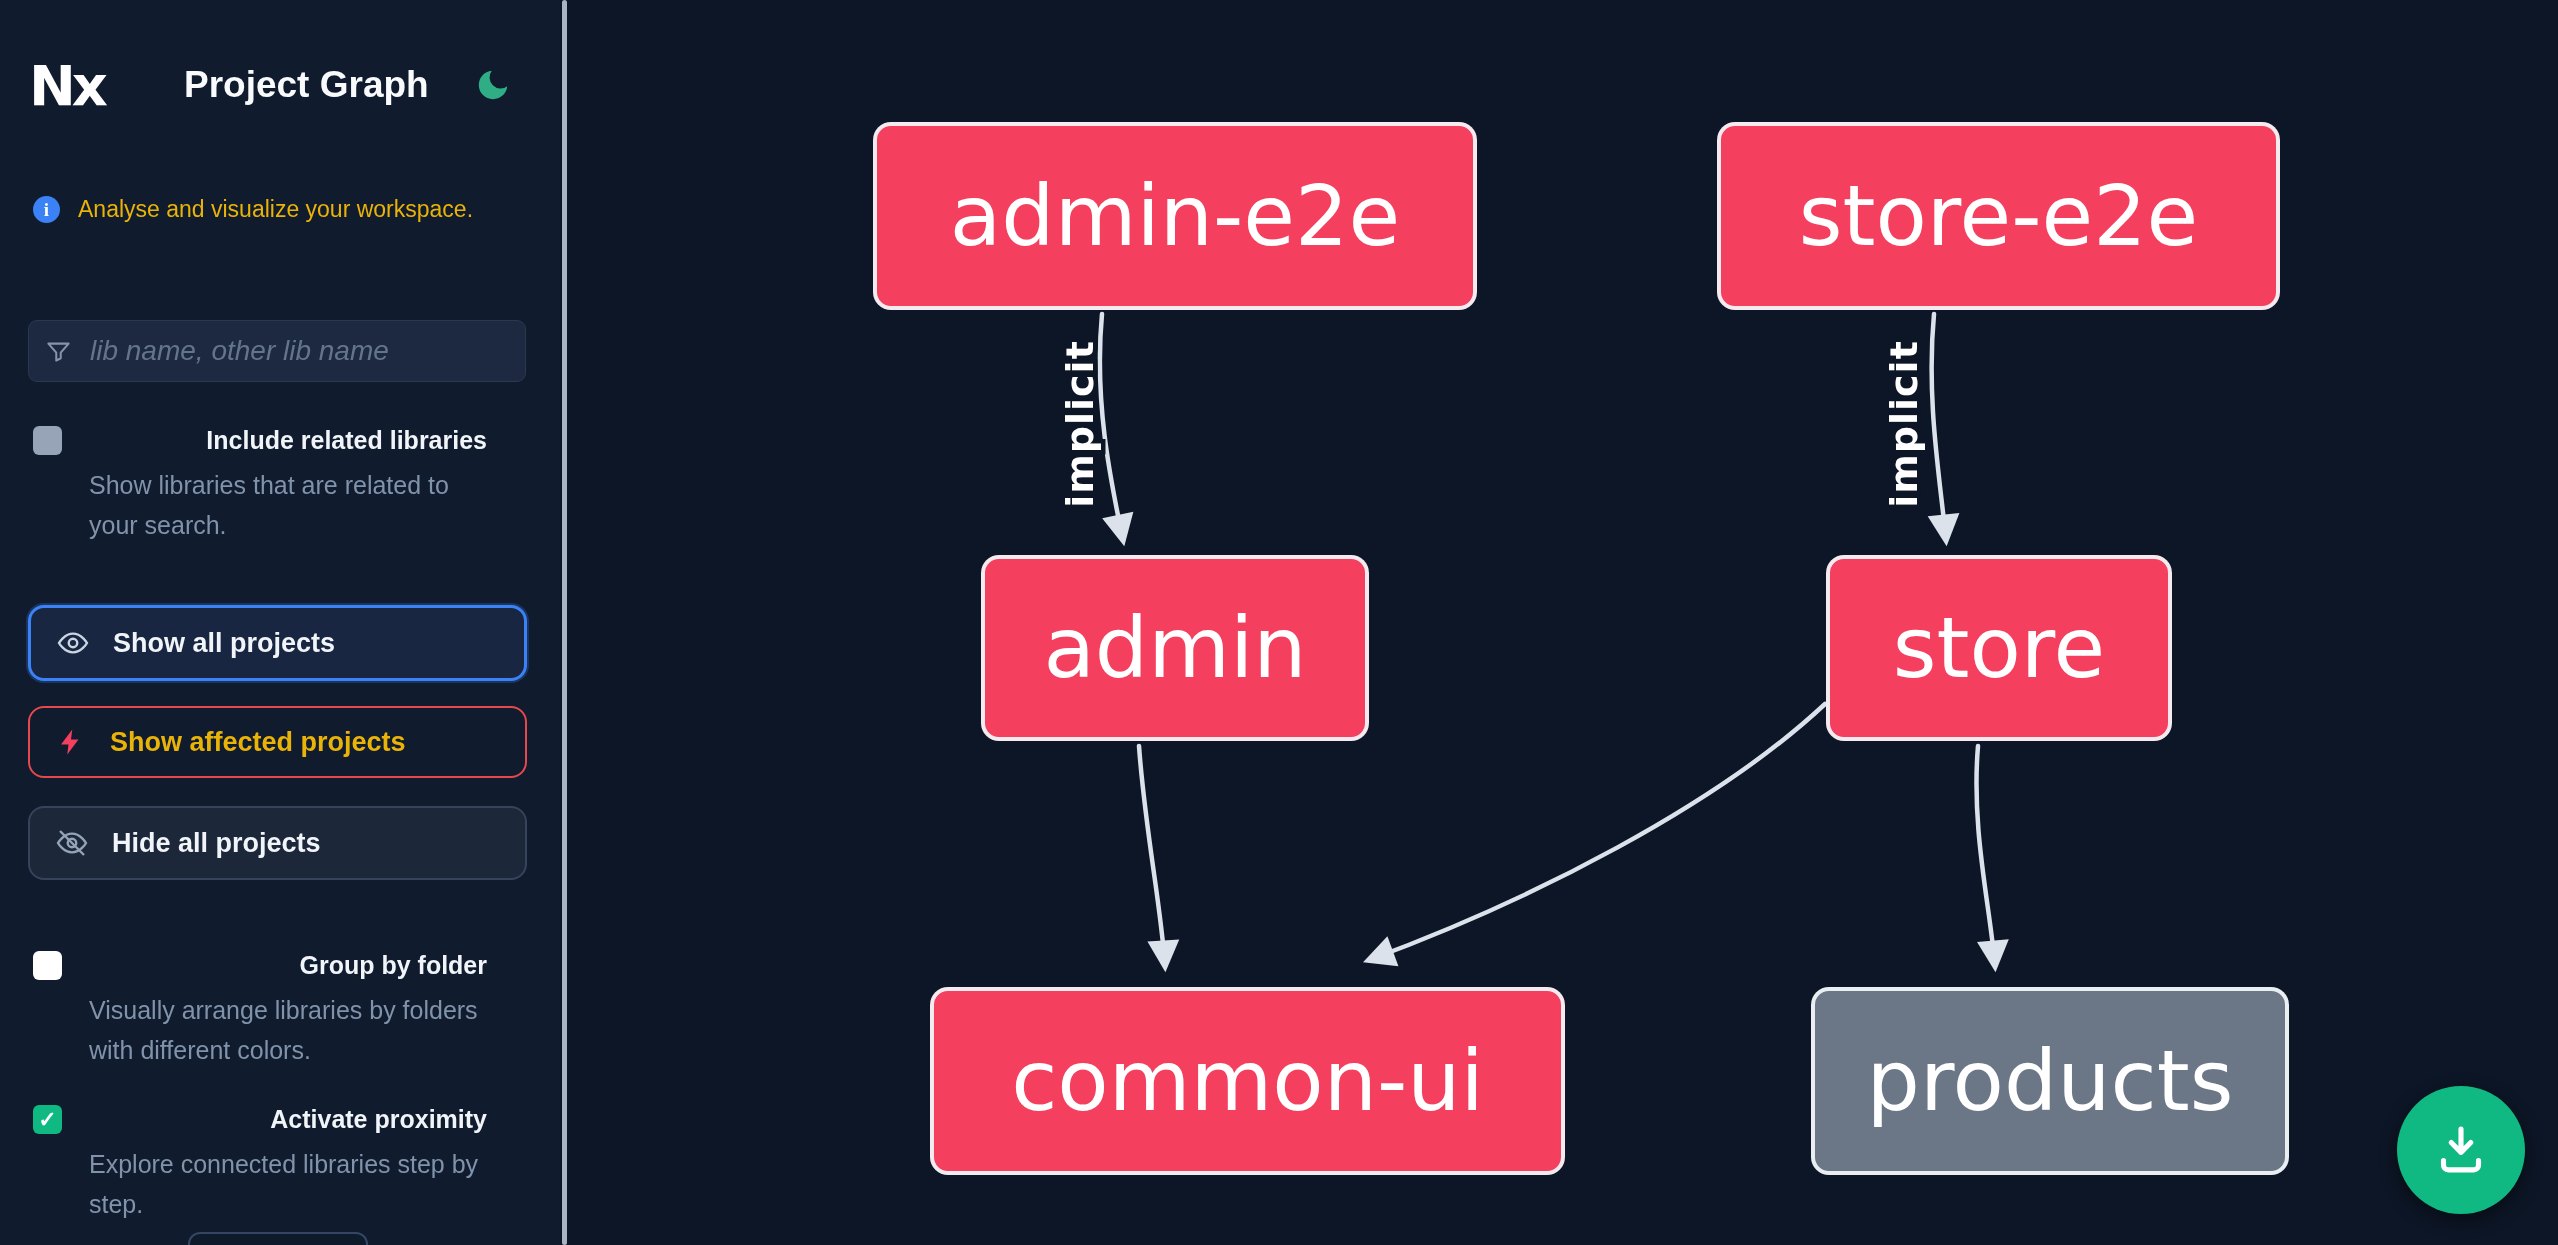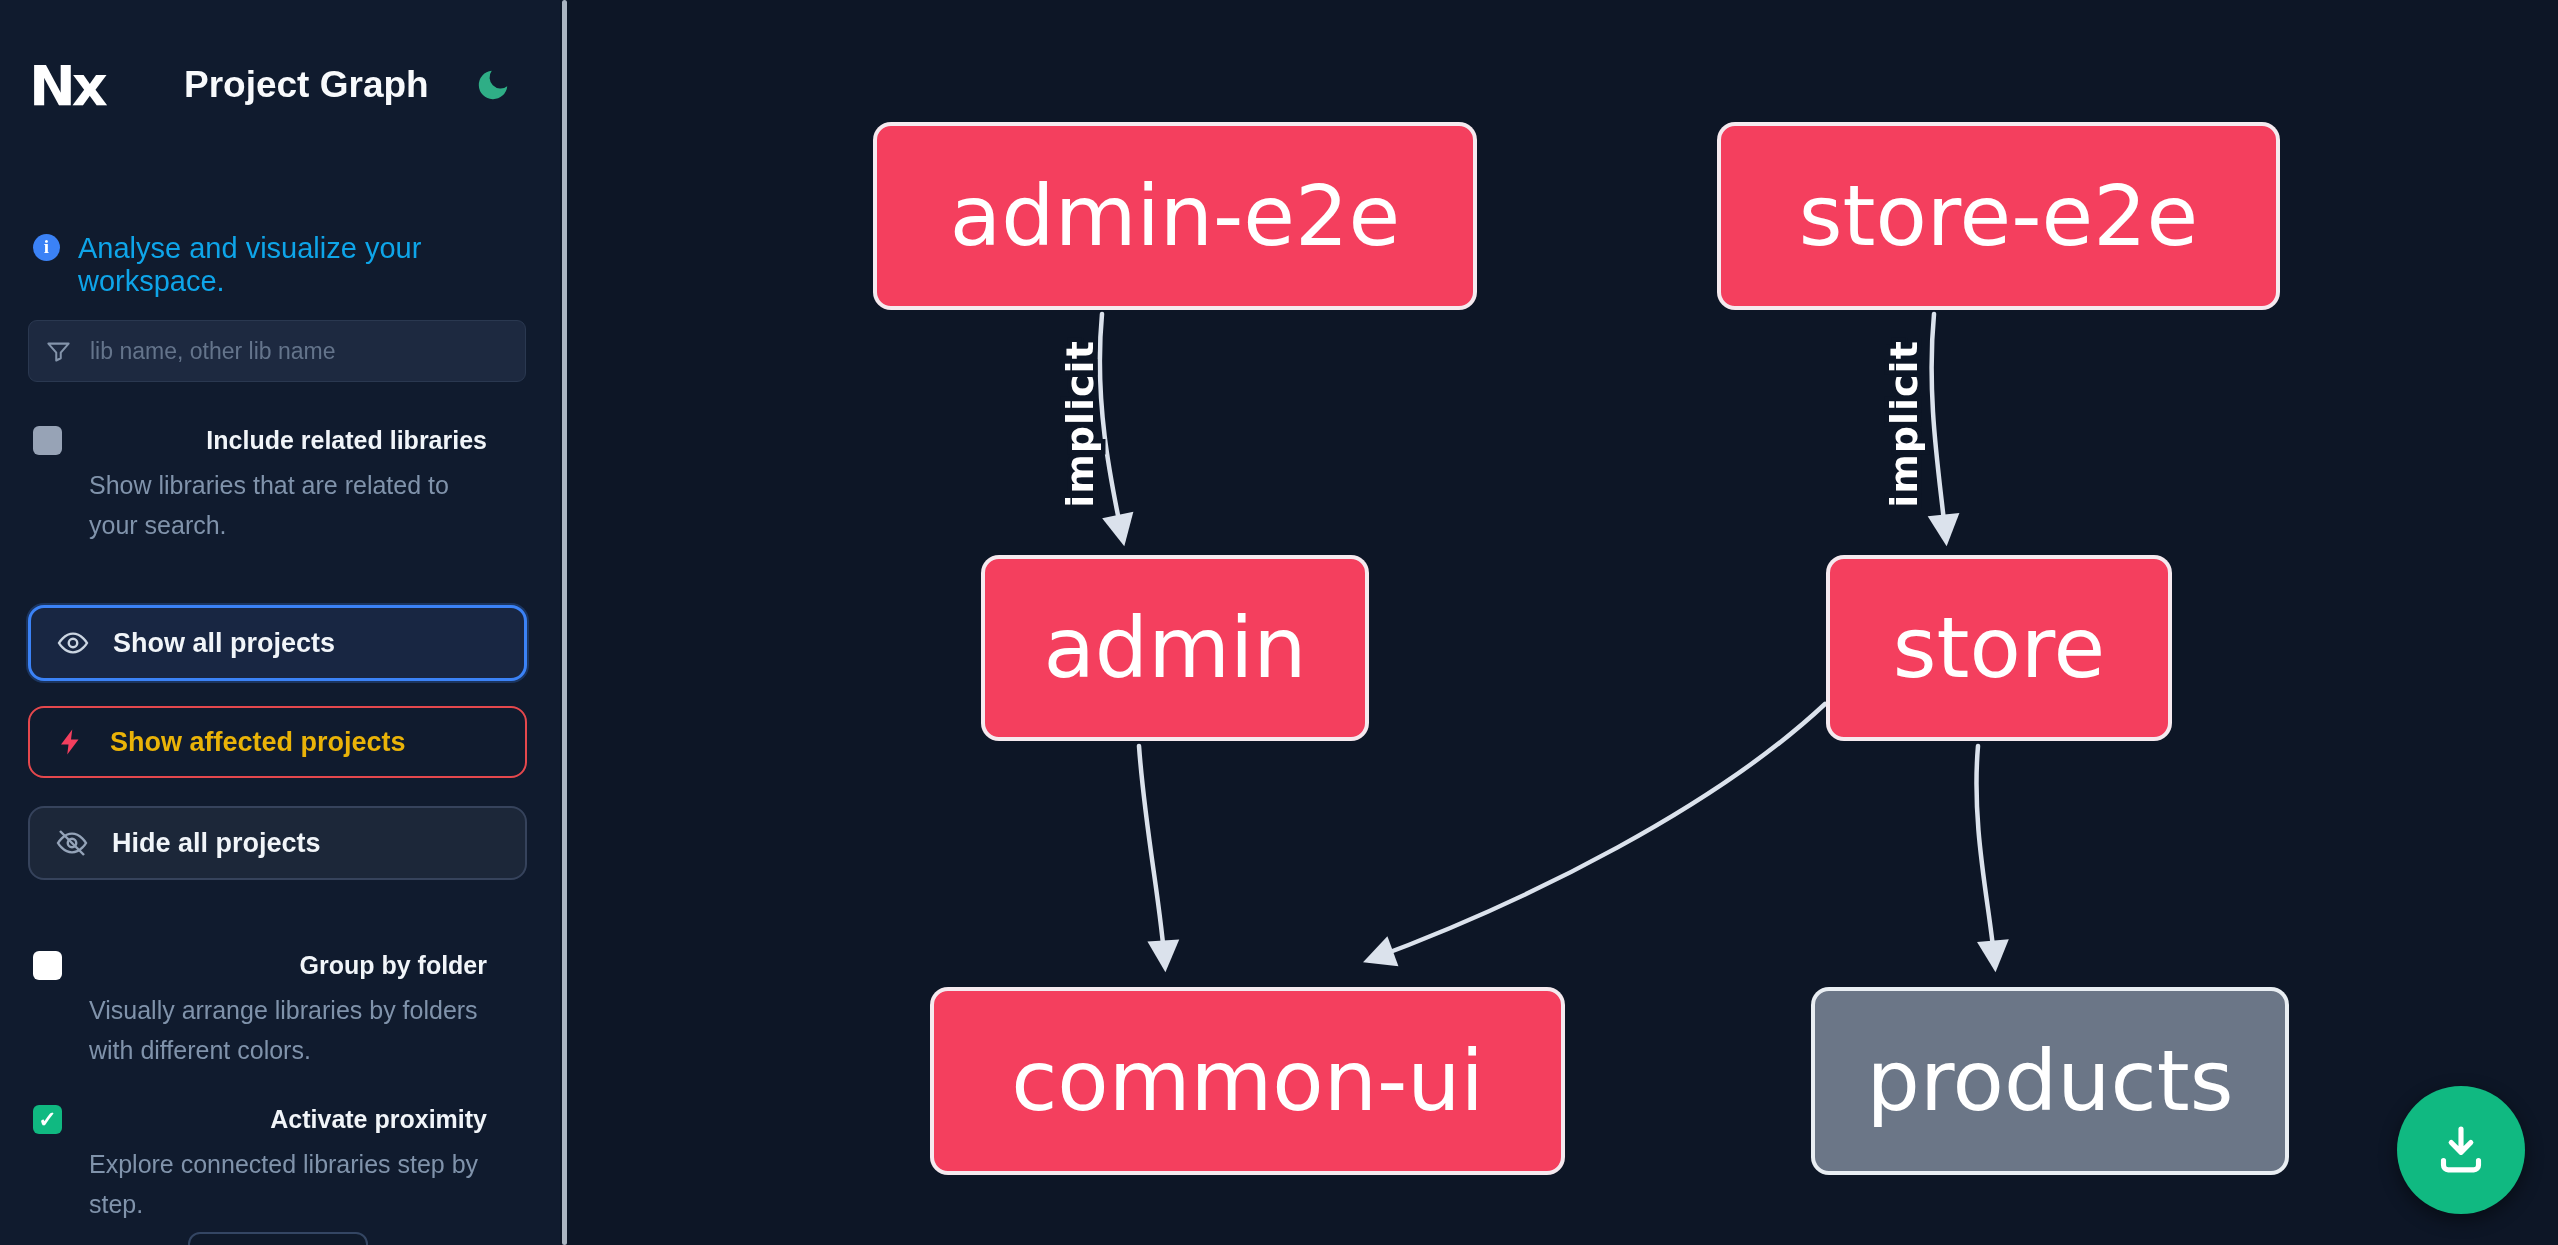--- a/index.html
+++ b/index.html
@@ -14,27 +14,27 @@
   .brand{position:absolute;left:29px;top:49px;height:74px;display:flex;align-items:center;}
   .logo{font-family:"DejaVu Sans",sans-serif;font-weight:900;font-size:56px;color:#ffffff;
         letter-spacing:-4px;line-height:1;}
   .app-title{position:absolute;left:184px;top:64px;font-size:37px;font-weight:600;color:#f8fafc;}
   .moon{position:absolute;left:474px;top:66px;width:38px;height:38px;cursor:pointer;}
 
   .tagline-row{position:absolute;left:33px;top:196px;display:flex;align-items:center;gap:18px;}
   .info-icon{width:27px;height:27px;border-radius:50%;background:#3b82f6;color:#fff;
              display:flex;align-items:center;justify-content:center;
              font-size:19px;font-weight:700;font-family:"Liberation Serif",serif;flex:0 0 auto;}
-  .tagline{font-size:29px;color:#0ea5e9;font-weight:500;margin-top:36px;}
+  .tagline{font-size:23px;color:#eab308;font-weight:500;}
 
   .search{position:absolute;left:28px;top:320px;width:498px;height:62px;background:#1d2940;
           border:1px solid #2a3850;border-radius:9px;display:flex;align-items:center;
           padding:0 16px;box-sizing:border-box;gap:16px;}
   .search input{flex:1;background:transparent;border:none;outline:none;color:#bef264;
-                font-size:23px;font-family:"Liberation Sans",sans-serif;}
+                font-size:28px;font-family:"Liberation Sans",sans-serif;font-style:italic;}
   .search input::placeholder{color:#64748b;}
 
   .check-row{position:absolute;left:33px;display:flex;align-items:flex-start;gap:27px;width:500px;}
   .cbox{width:29px;height:29px;border-radius:6px;flex:0 0 auto;margin-top:2px;
         display:flex;align-items:center;justify-content:center;cursor:pointer;}
   .cbox.gray{background:#97a3b6;}
   .cbox.white{background:#ffffff;}
   .cbox.checked{background:#10b981;}
   .cbox .tick{color:#fff;font-size:22px;font-weight:700;line-height:1;}
   .check-label{font-size:25px;font-weight:700;color:#f1f5f9;line-height:32px;text-align:right;}

